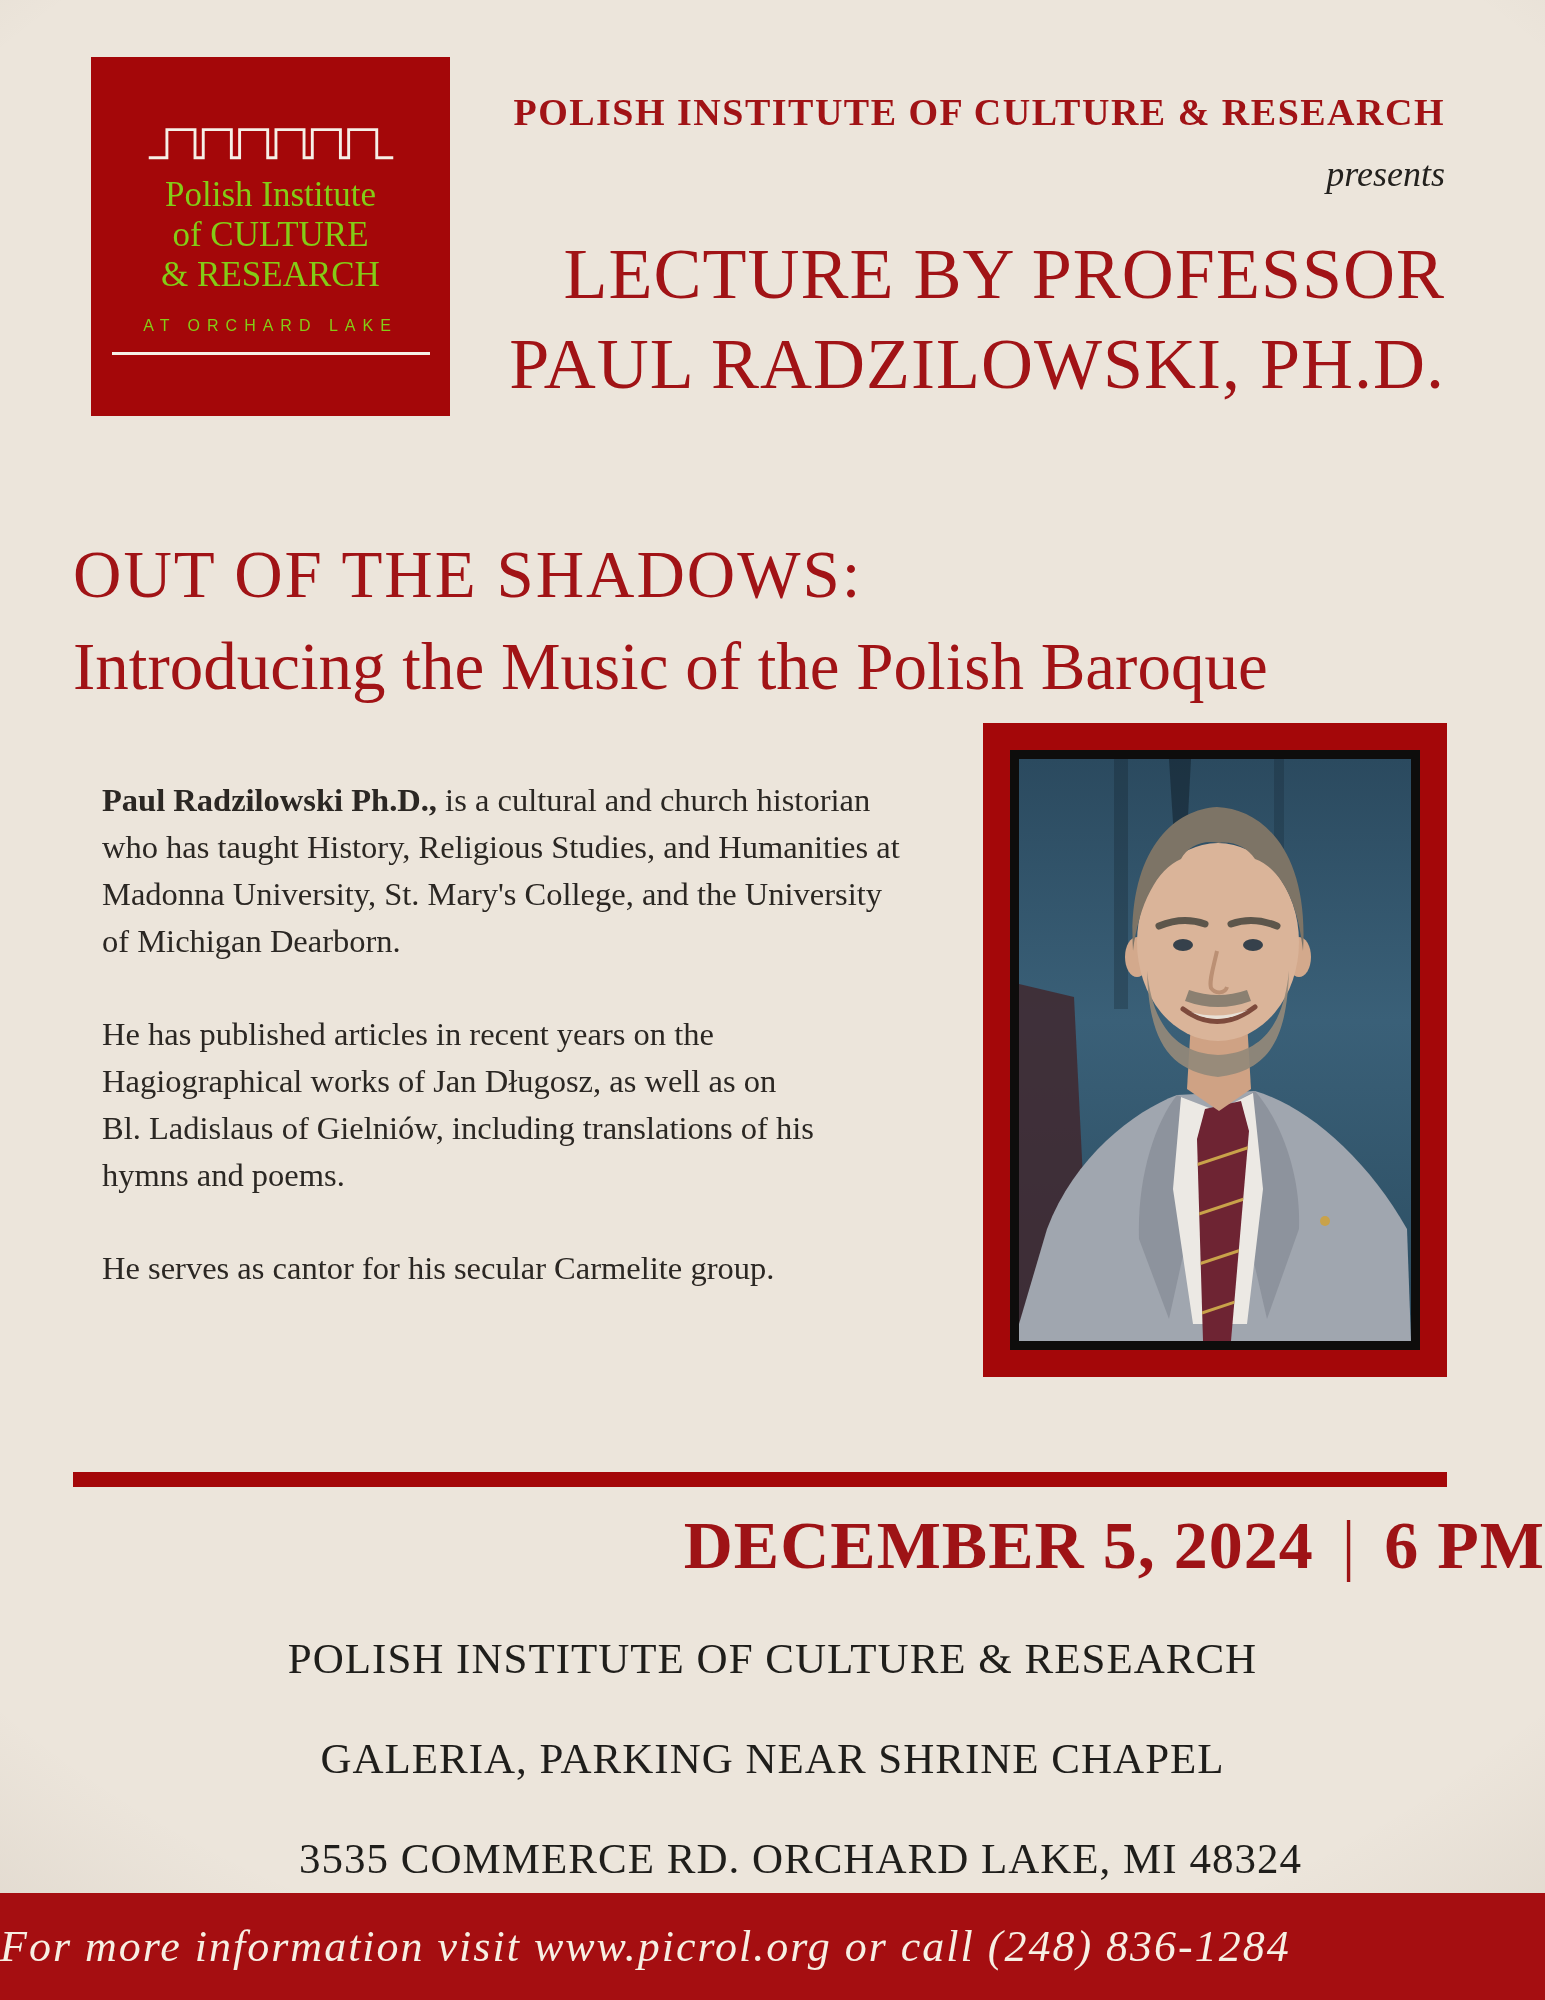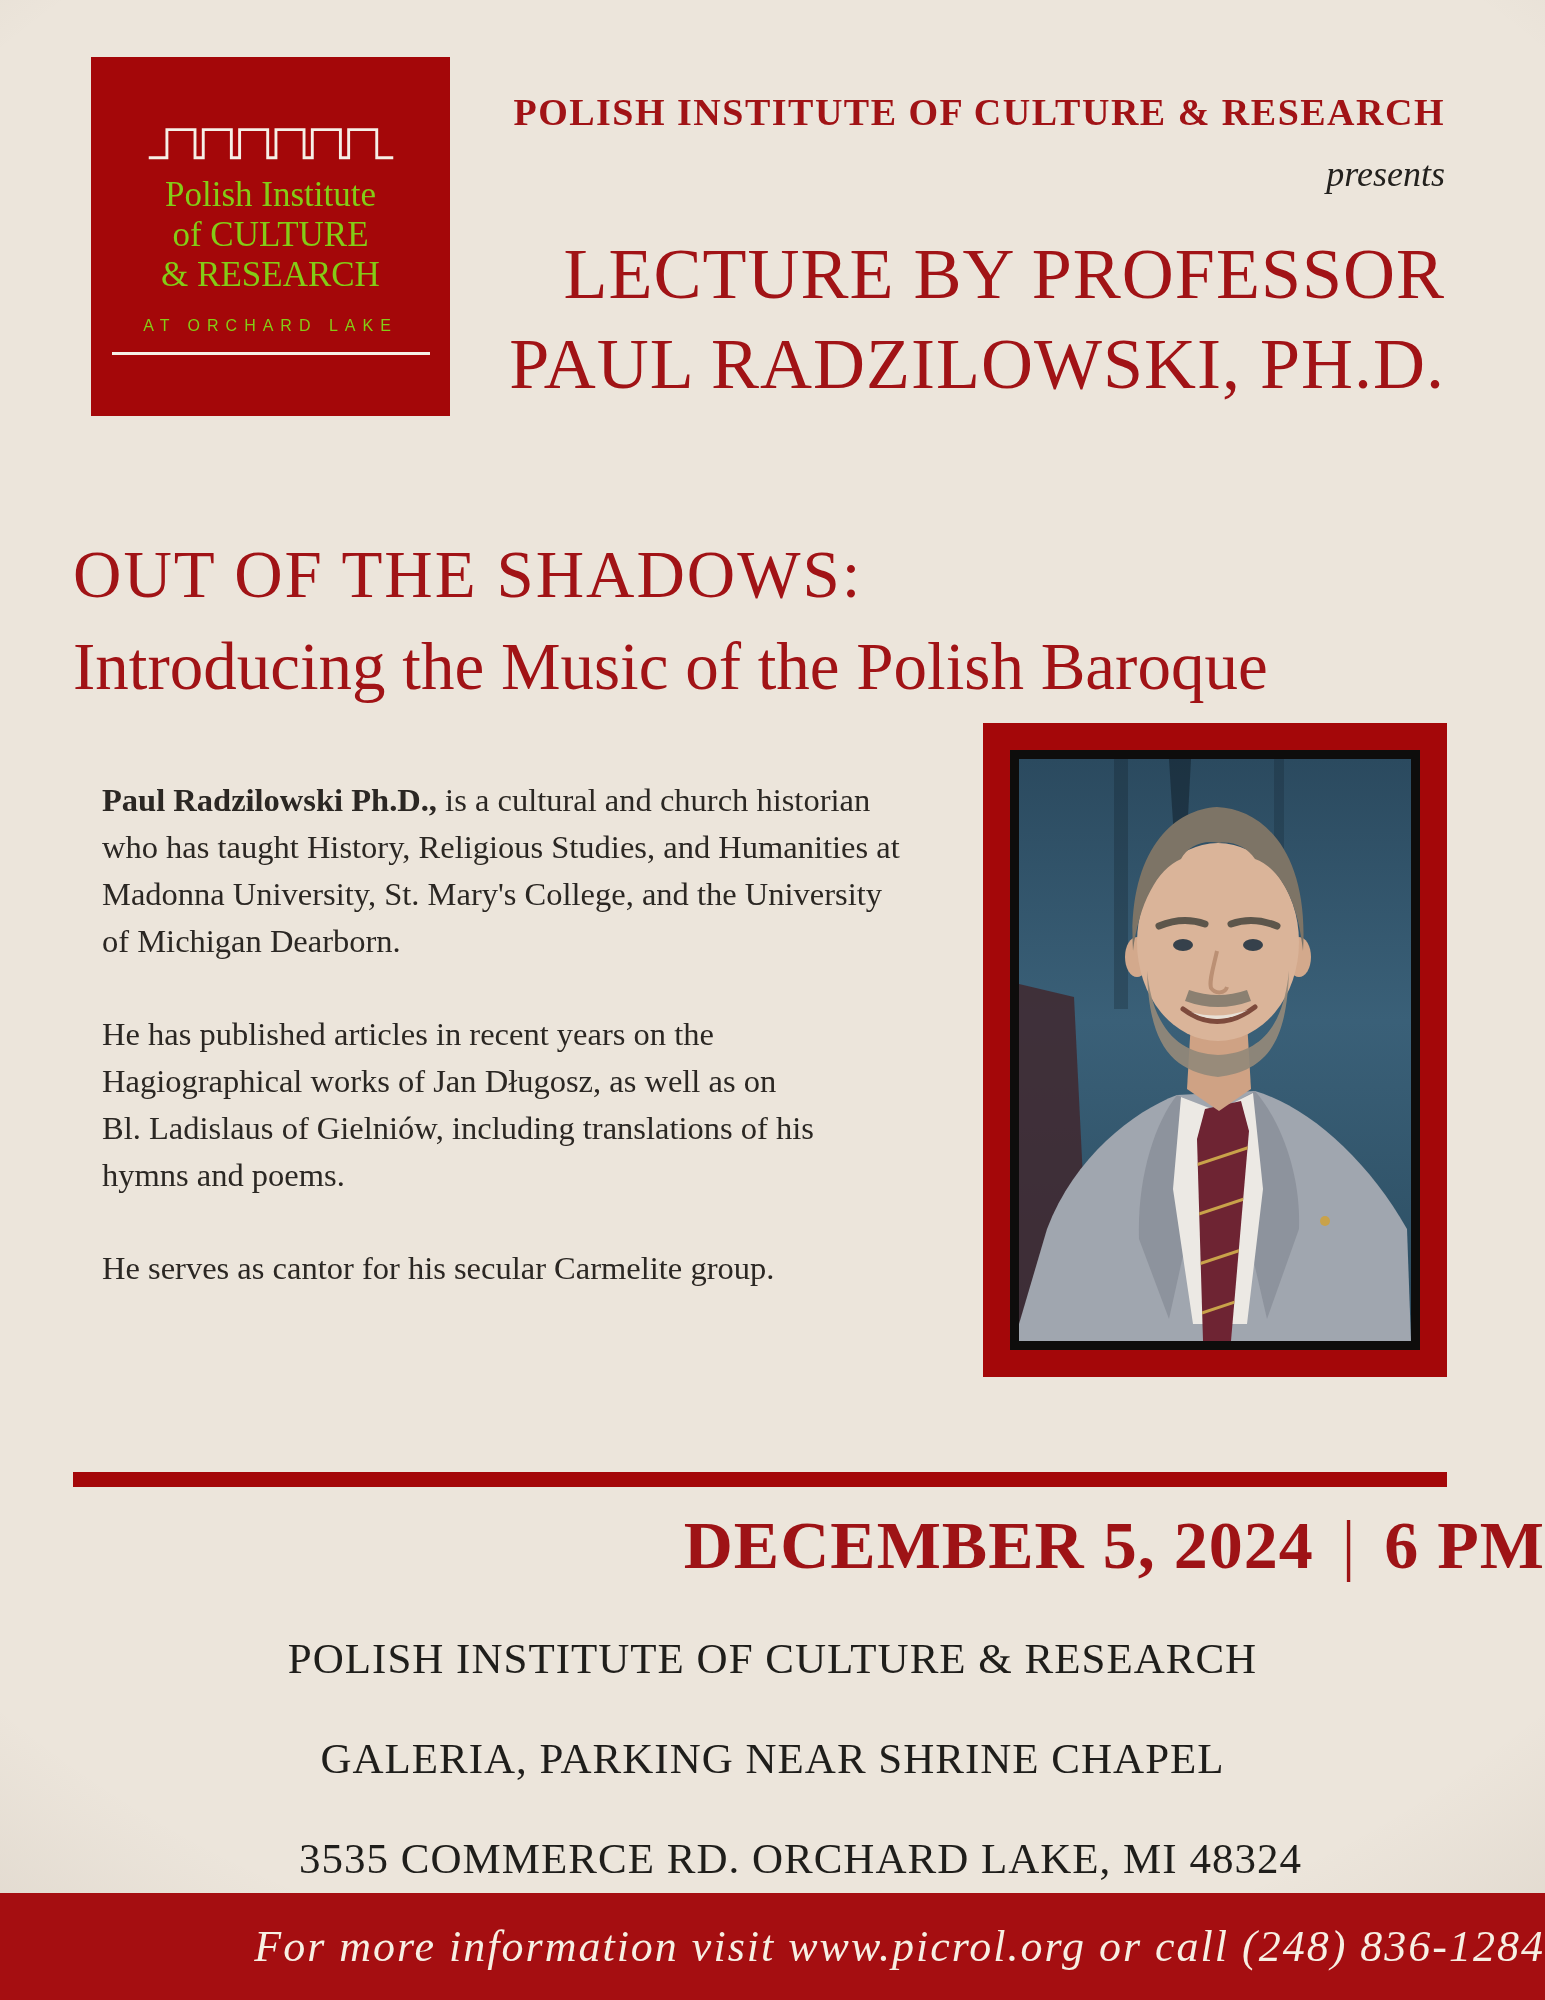--- a/index.html
+++ b/index.html
@@ -44,21 +44,21 @@
   .divider{position:absolute;left:73px;top:1472px;width:1374px;height:15px;background:#a40709;}
   .date-line{position:absolute;left:0;top:1506px;width:100%;text-align:right;
     font-size:68px;font-weight:bold;color:#9e1316;letter-spacing:1px;}
   .date-sep{display:inline-block;margin:0 28px;font-weight:normal;}
   .evt{position:absolute;left:0;width:100%;text-align:center;color:#1f1e1b;font-size:43px;letter-spacing:1px;}
   .evt-venue{top:1634px;}
   .evt-location{top:1734px;}
   .evt-address{top:1834px;padding-left:28px;}
   
   .footer{position:absolute;left:0;top:1893px;width:100%;height:107px;background:#a50e11;
-    display:flex;align-items:center;justify-content:flex-end;}
+    display:flex;align-items:center;justify-content:flex-start;}
   .footer-text{font-size:44px;font-style:italic;color:#f7efe3;letter-spacing:2px;}
 </style>
 </head>
 <body>
 
 <div class="page">
 
   <div class="logo-box">
     <svg class="cren" viewBox="0 0 300 46" fill="none" stroke="#f6f0e7" stroke-width="3.5">
       <path d="M2 42 H24 V8 H58 V42 H68 V8 H102 V42 H112 V8 H146 V42 H156 V8 H190 V42 H200 V8 H234 V42 H244 V8 H278 V42 H298"></path>

